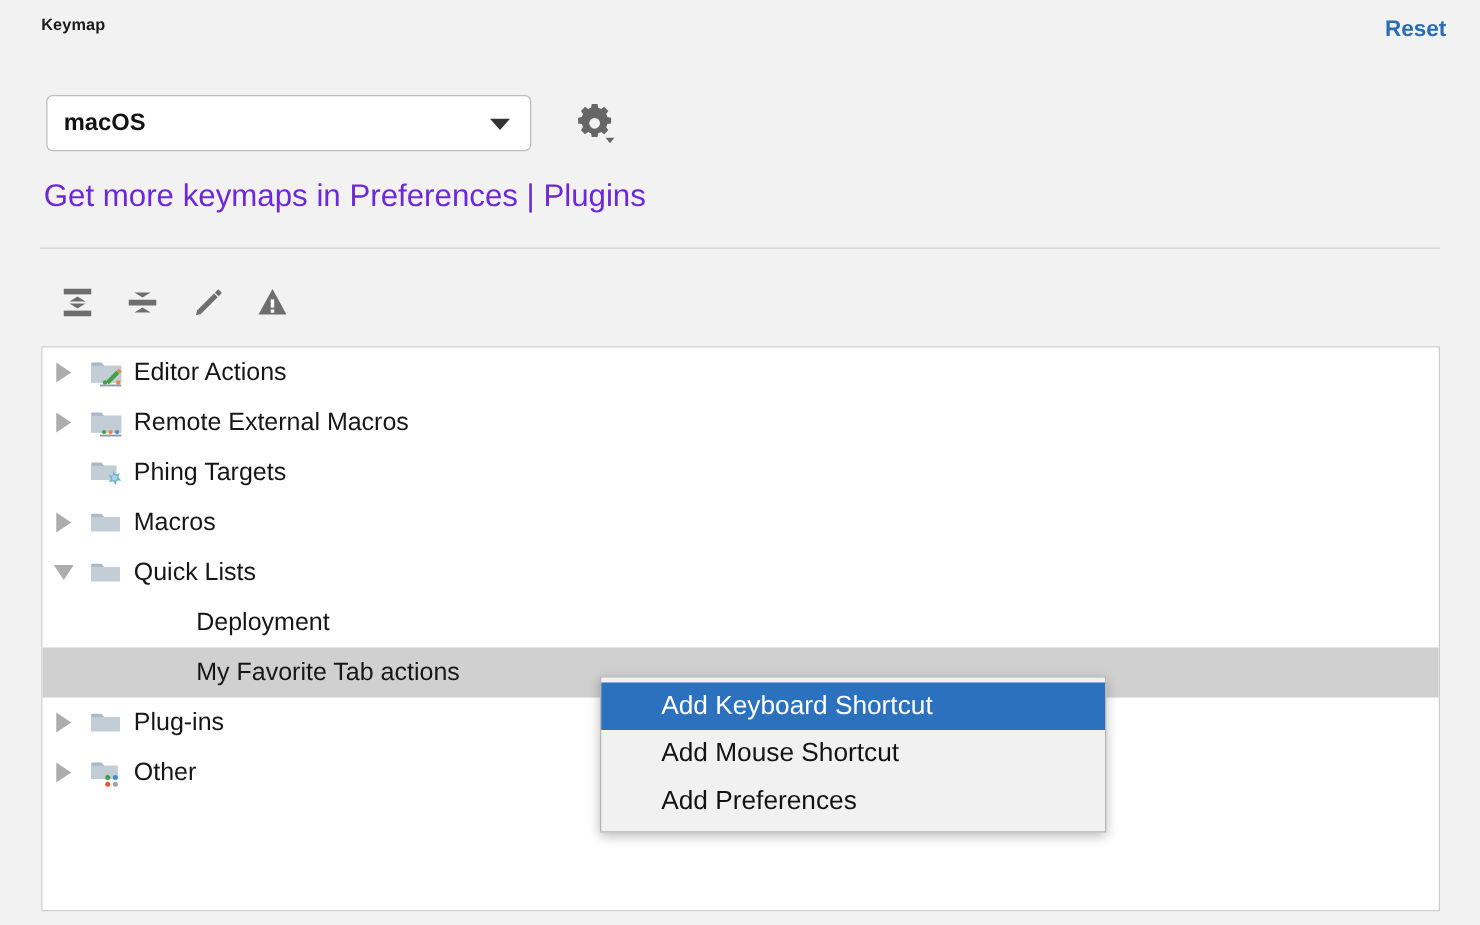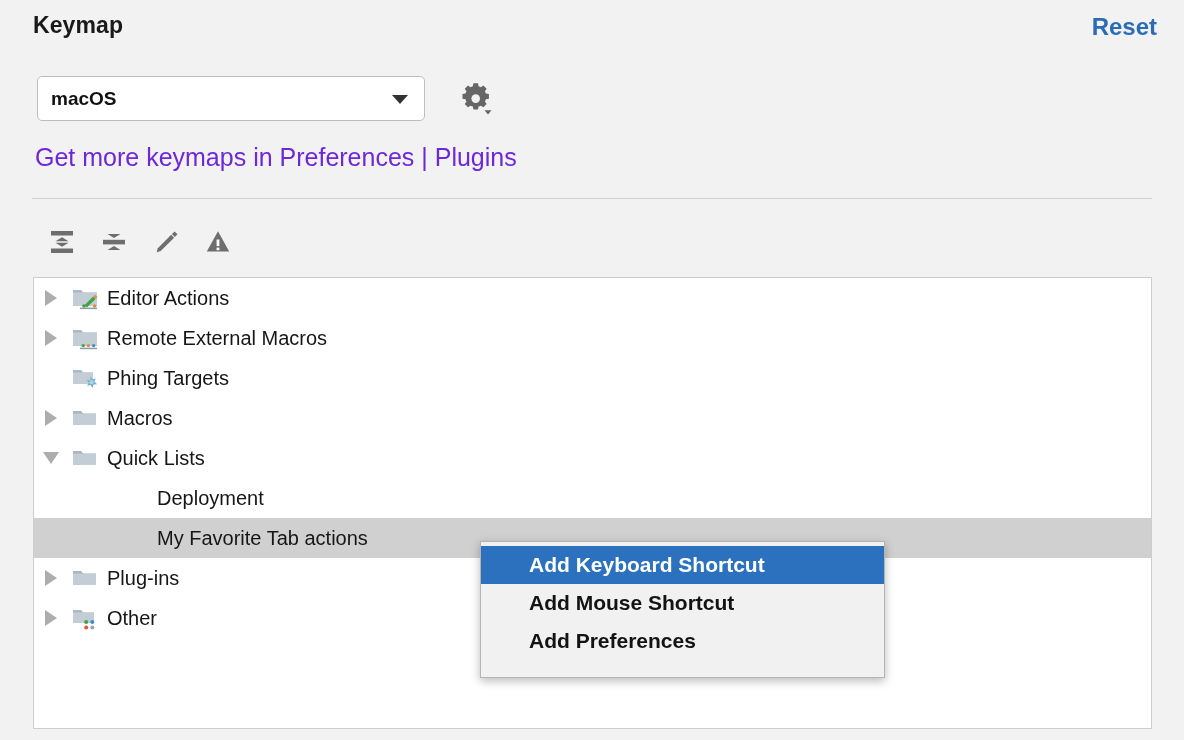--- a/index.html
+++ b/index.html
@@ -21,30 +21,30 @@
   #header {
     position: absolute;
     left: 0; top: 0;
     width: 1184px;
     height: 56px;
   }
   #page-title {
     position: absolute;
     left: 33px;
     top: 12px;
-    font-size: 23px;
+    font-size: 13px;
     font-weight: bold;
     letter-spacing: 0.1px;
     color: #1a1a1a;
   }
   #reset-link {
     position: absolute;
     right: 27px;
     top: 13px;
-    font-size: 24px;
+    font-size: 18px;
     font-weight: bold;
     color: #2a6db5;
     cursor: pointer;
     text-decoration: none;
   }
 
   
   #keymap-combo {
     position: absolute;
     left: 37px;
@@ -235,23 +235,22 @@
 
   
   #context-menu {
     position: absolute;
     left: 480px;
     top: 541px;
     width: 405px;
     background: #f1f1f1;
     border: 1px solid #b4b4b4;
     box-shadow: 0 3px 9px rgba(0,0,0,0.28);
-    padding: 4px 0 17px 0;
-    box-sizing: border-box;
-    font-weight: bold;
+    padding: 4px 0 5px 0;
+    box-sizing: border-box;
   }
   .ctx-item {
     height: 38px;
     line-height: 38px;
     padding-left: 48px;
     font-size: 21px;
     color: #131313;
     white-space: nowrap;
     cursor: pointer;
   }

